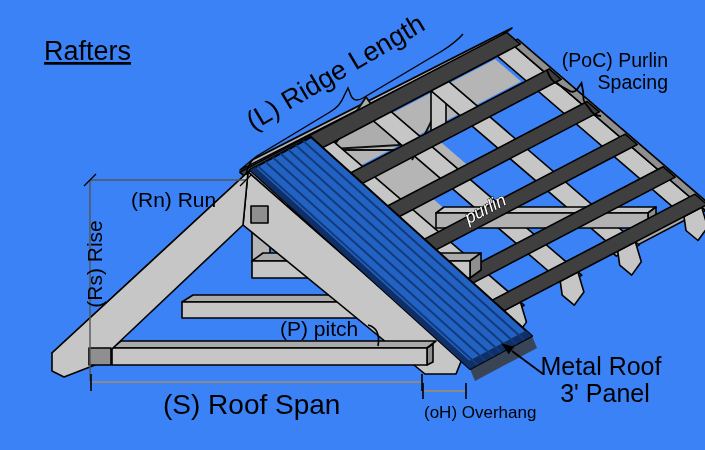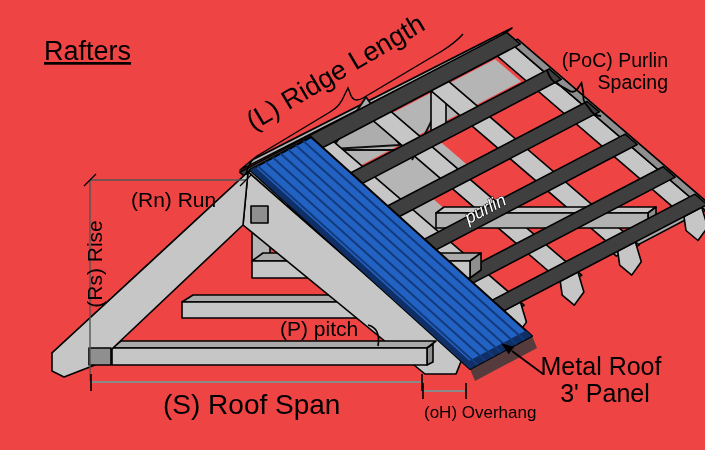--- a/index.html
+++ b/index.html
@@ -1,16 +1,16 @@
 <!DOCTYPE html>
 <html style="--frame_light: #c6c6c6; --frame_mid: #aaaaaa; --frame_dark: #8f8f8f; --inside_gray: #b5b5b5; --purlin_dark: #3f3f3f; --panel_blue: #2262c3; --panel_rib: #123a7c; --panel_edge: #0f2f66; --ink: #000000; --dim_line: #8a8a8a;"><head>
 <meta charset="utf-8">
 <style>
   html,body{margin:0;padding:0;background:#fff;}
-  #stage{position:relative;width:705px;height:450px;background:#ef4444;overflow:hidden;
+  #stage{position:relative;width:705px;height:450px;background:#3b82f6;overflow:hidden;
          font-family:"Liberation Sans",sans-serif;}
   svg text{font-family:"Liberation Sans",sans-serif;}
 </style>
 </head>
 <body>
 
 <div id="stage">
 <svg width="705" height="450" viewBox="0 0 705 450">
   <g stroke="var(--ink)" stroke-width="1.6" stroke-linejoin="round">
 

